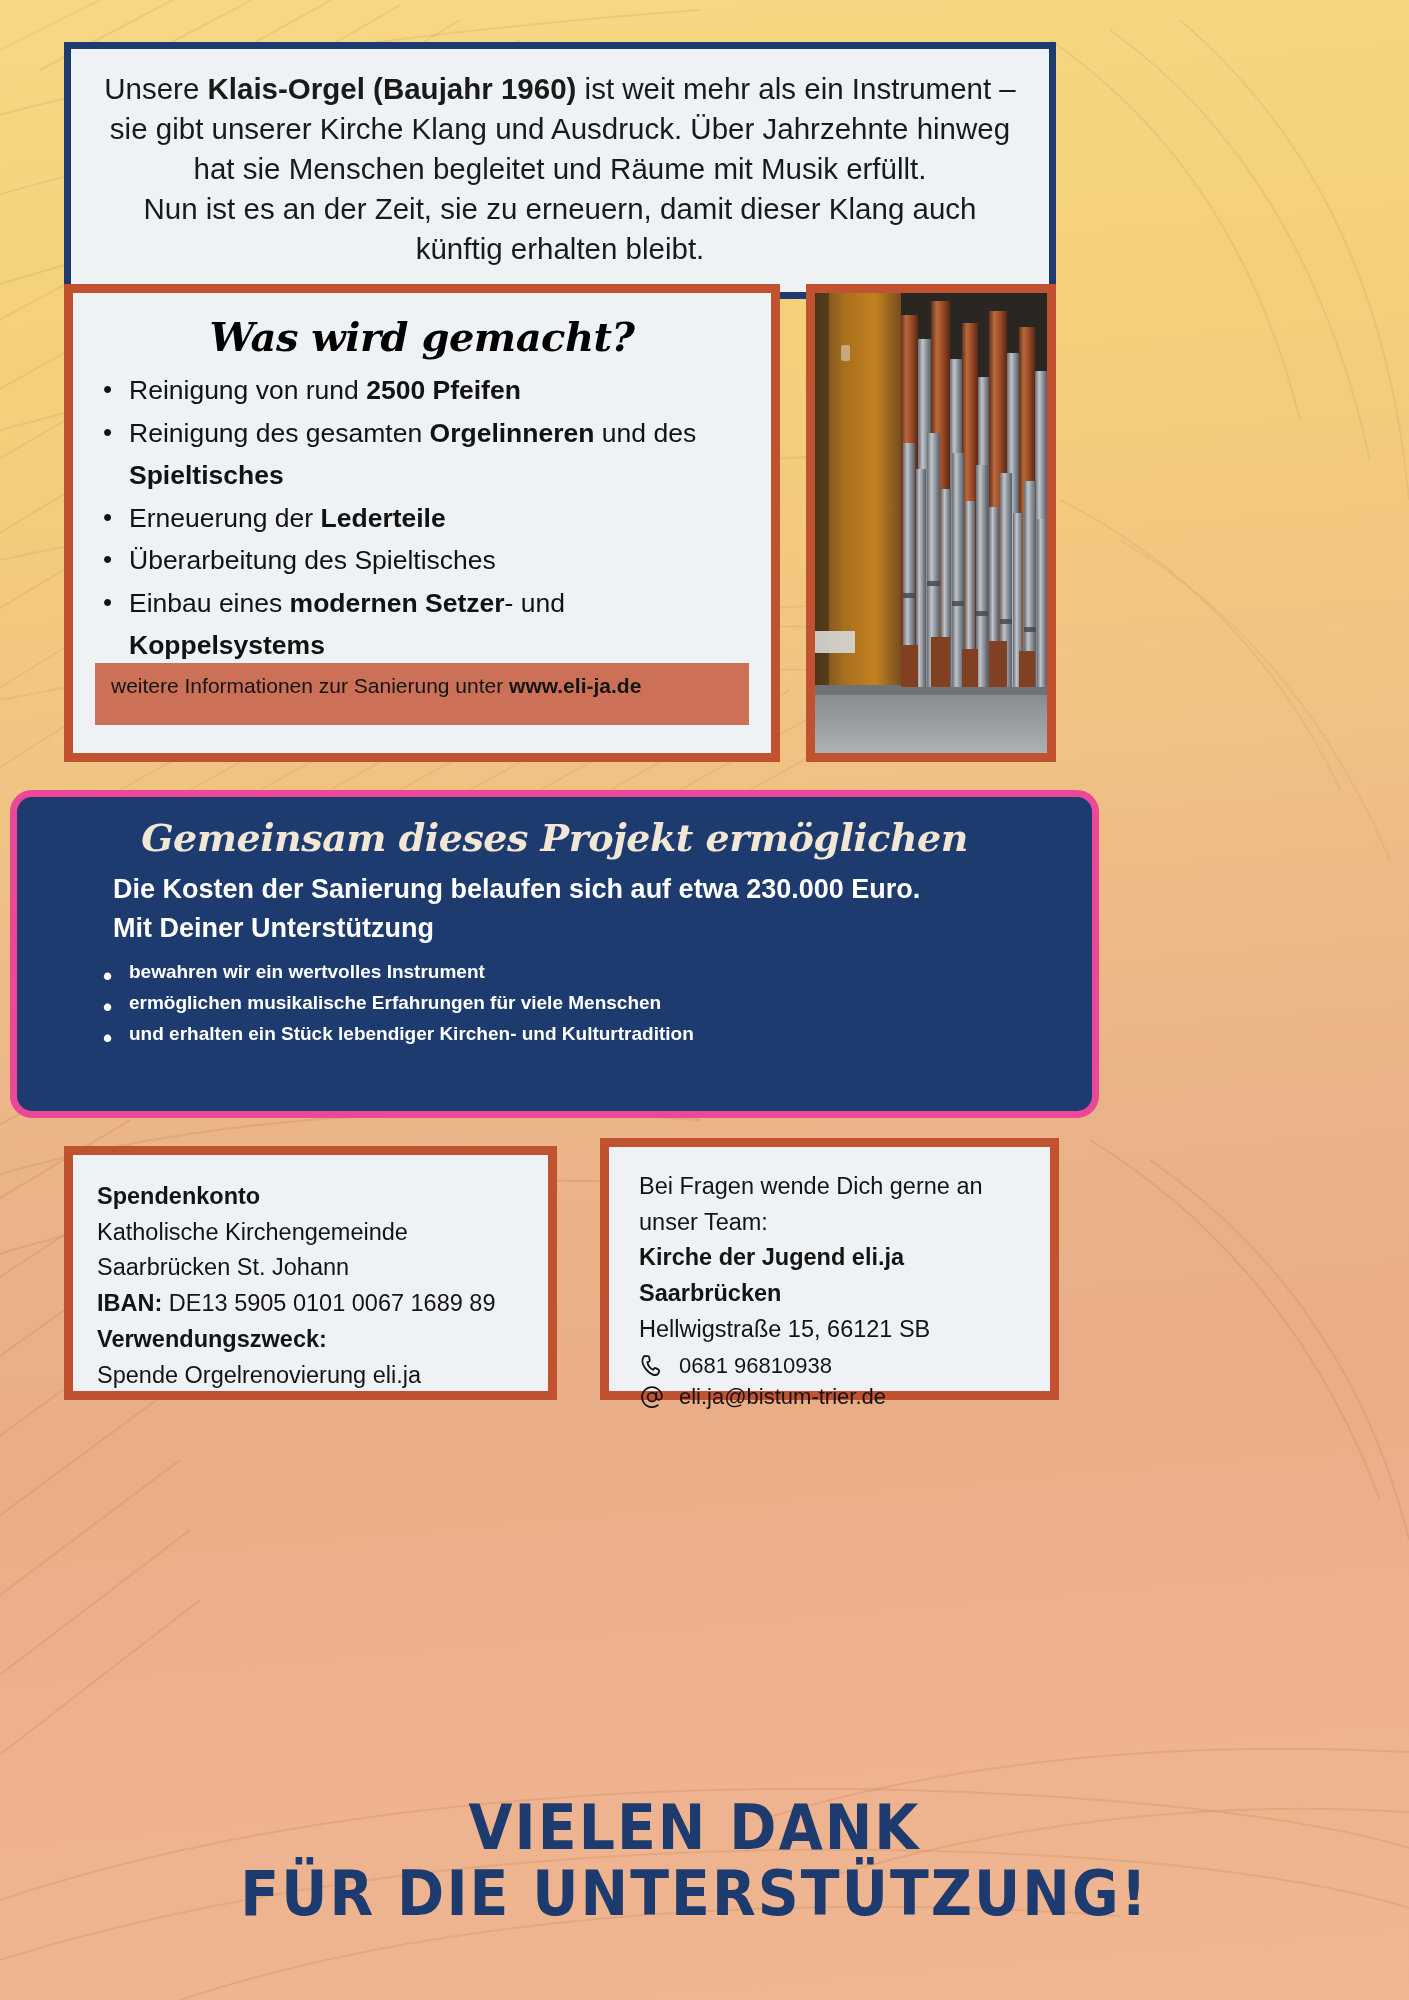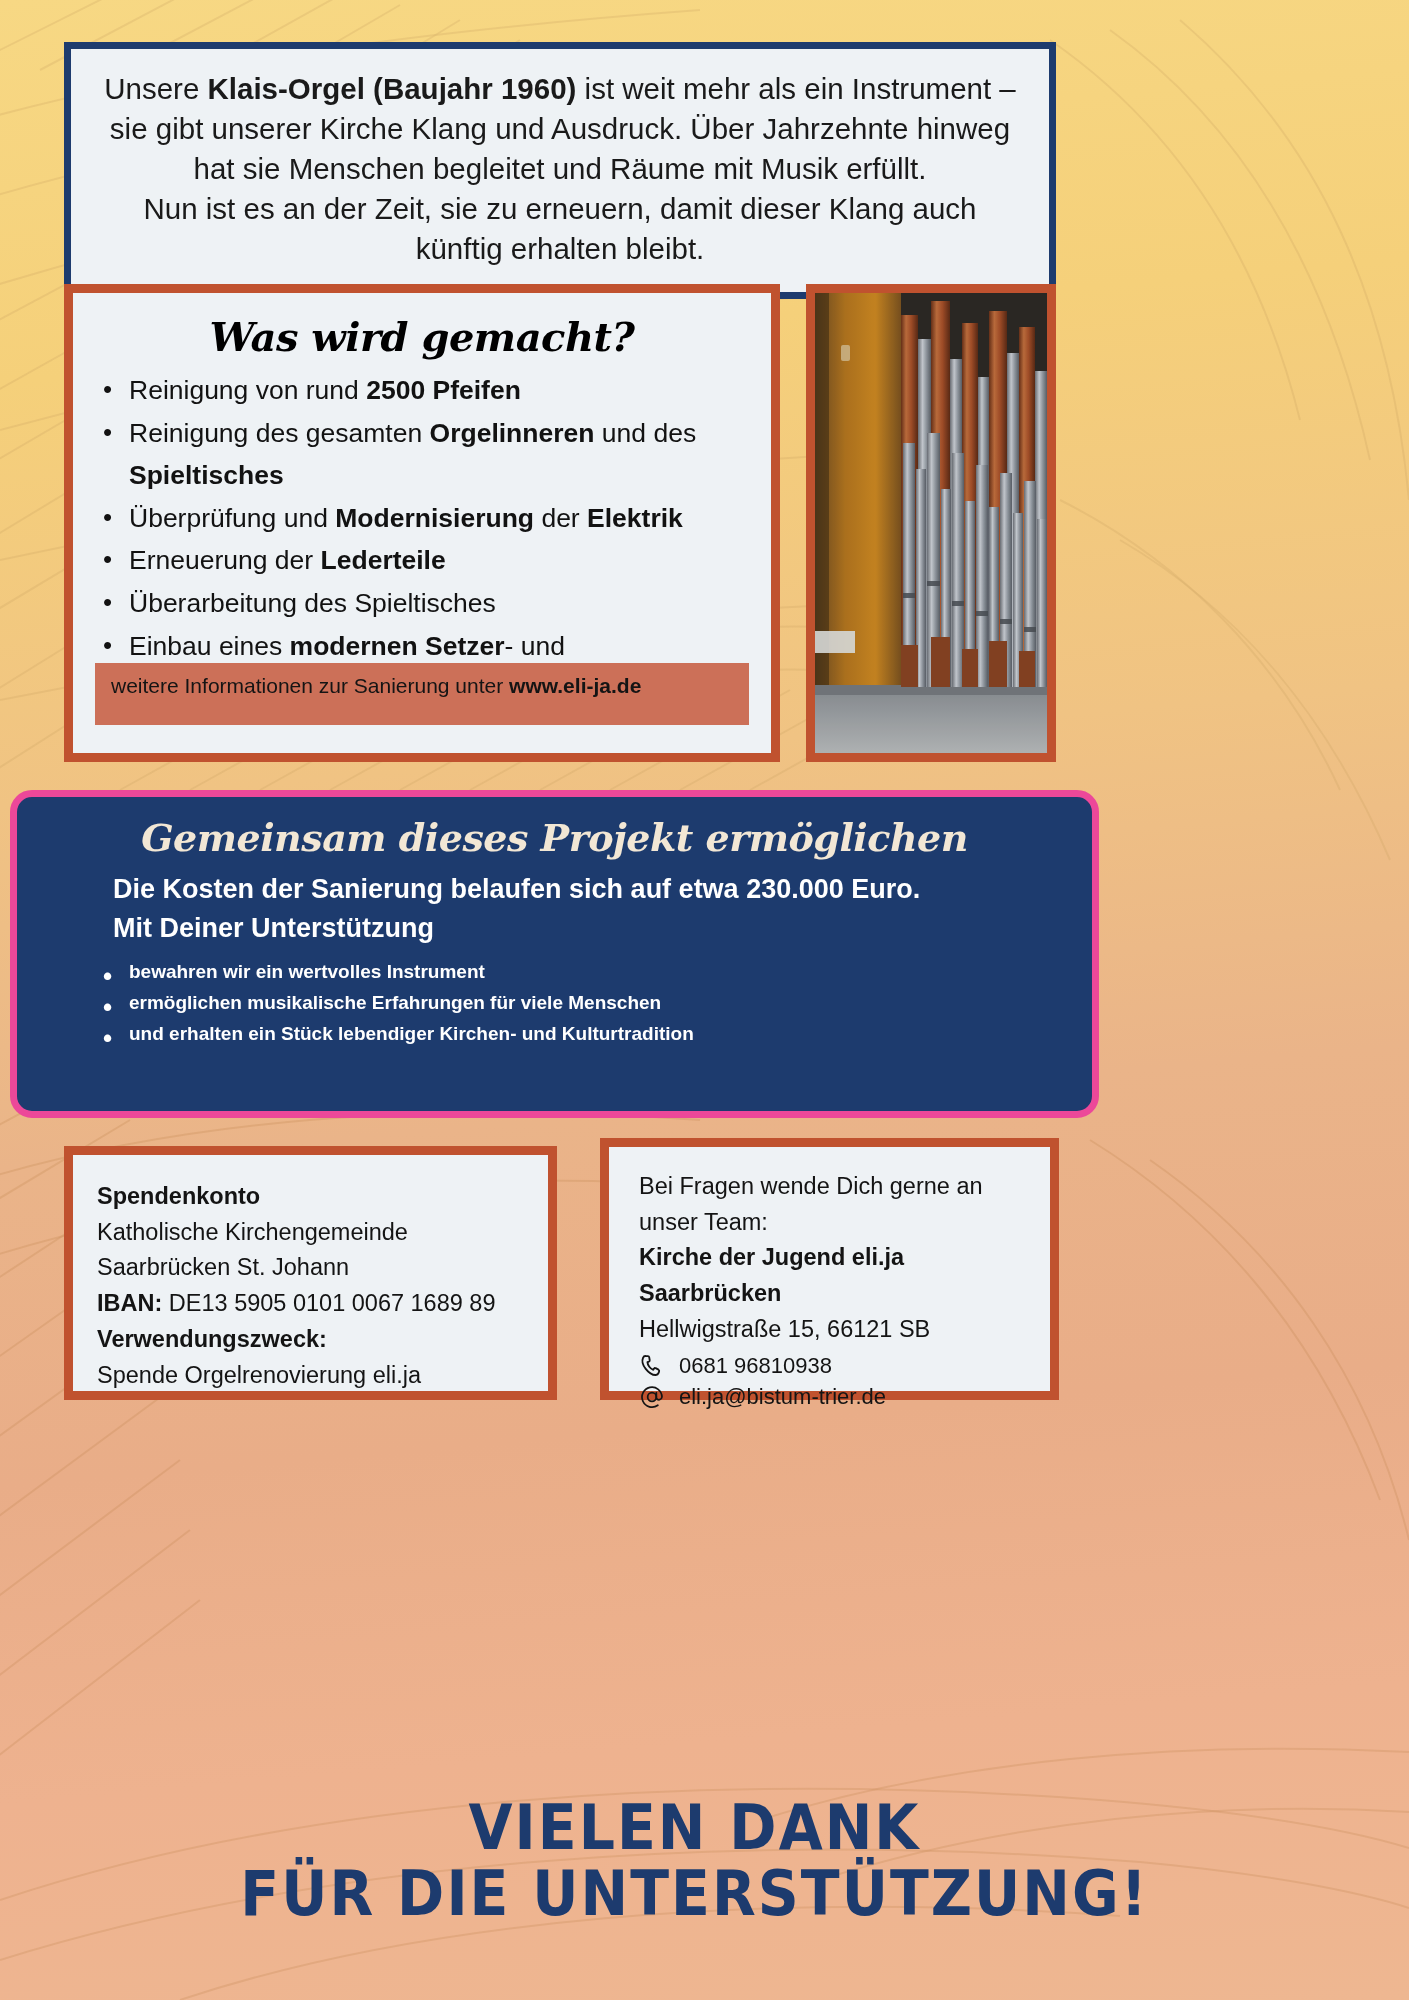--- a/index.html
+++ b/index.html
@@ -318,23 +318,20 @@
     <h2 class="script-title" id="what-title">Was wird gemacht?</h2>
 
     <ul>
       <li>
         <span>Reinigung von rund </span><b>2500 Pfeifen</b>
       </li>
       <li>
         <span>Reinigung des gesamten </span><b>Orgelinneren</b><span> und des </span><b>Spieltisches</b>
       </li>
       <li>
-        <span>Überprüfung und </span><b>Modernisierung</b><span> der </span><b>Elektrik</b>
-      </li>
-      <li>
         <span>Erneuerung der </span><b>Lederteile</b>
       </li>
       <li>
         <span>Überarbeitung des Spieltisches</span>
       </li>
       <li>
         <span>Einbau eines </span><b>modernen Setzer</b><span>- und </span><b>Koppelsystems</b>
       </li>
     </ul>
 

